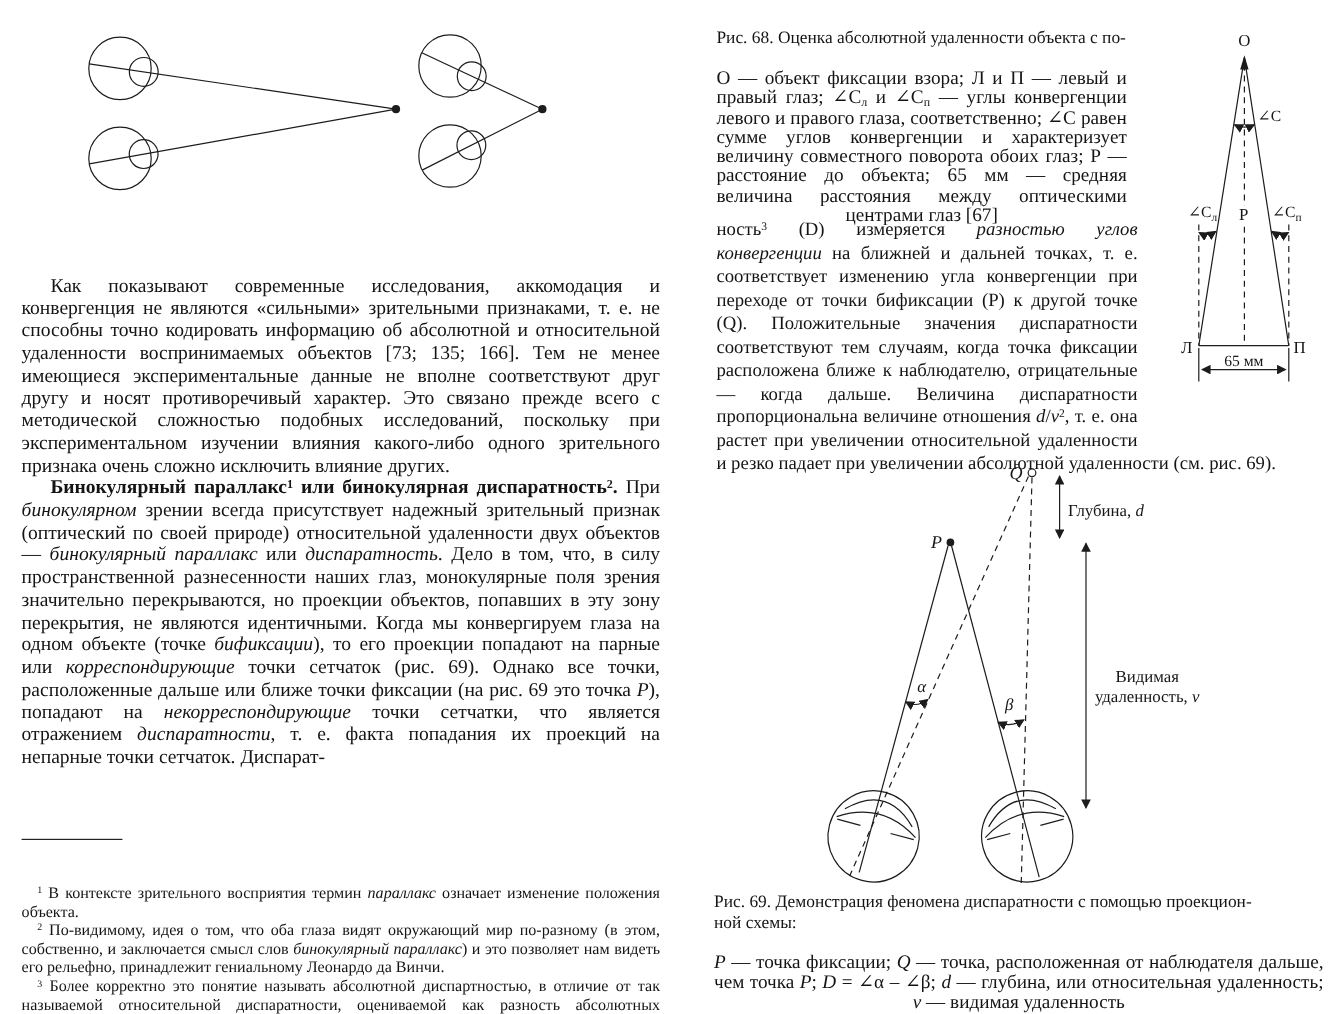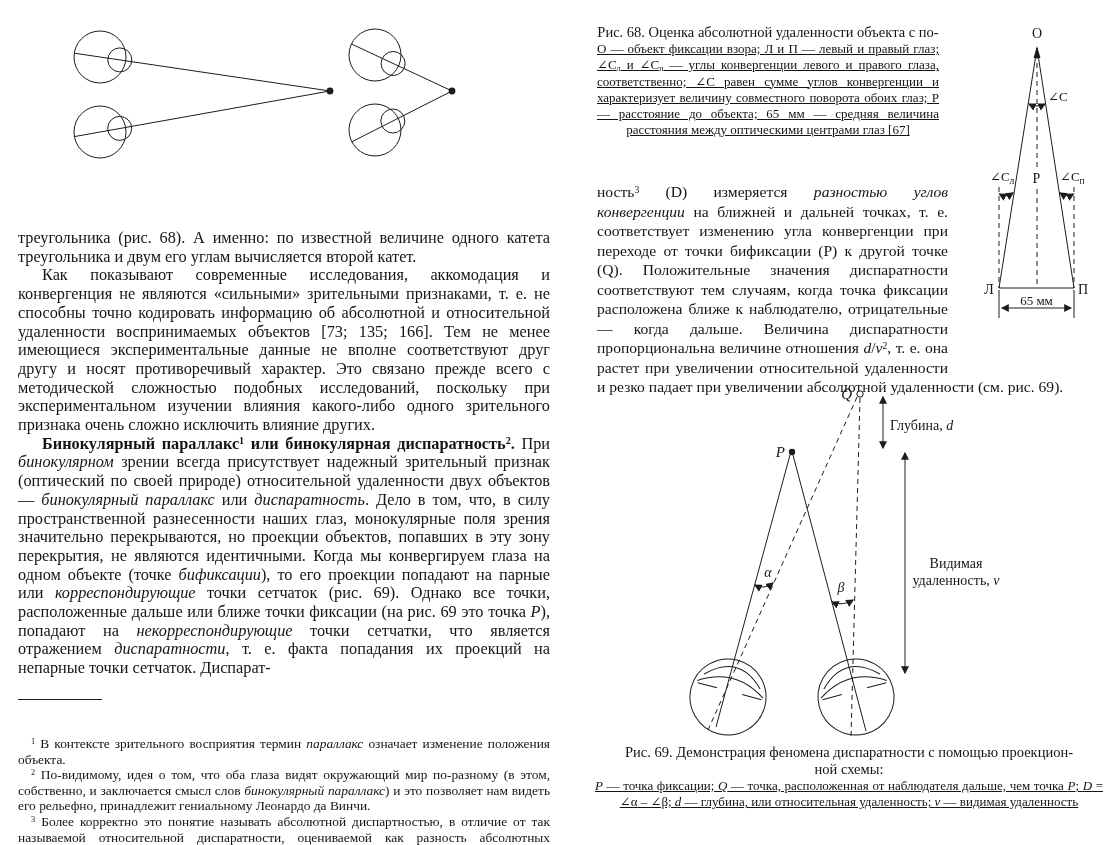--- a/index.html
+++ b/index.html
@@ -8,22 +8,22 @@
     font-family:"Liberation Serif","DejaVu Serif",serif;color:#141414;
     overflow:hidden;
   }
   .abs{position:absolute;}
   
   .b{font-weight:bold;}
   .i{font-style:italic;}
   .sup{font-size:62%;vertical-align:0.45em;line-height:0;}
   .sub{font-size:62%;vertical-align:-0.25em;line-height:0;}
   
-  .caption{font-size:14.5px;line-height:17px;text-align:center;}
-  .legend{font-size:13px;line-height:16.3px;text-align:justify;text-align-last:center;margin-top:0;text-decoration:underline;}
+  .caption{font-size:14.5px;line-height:17px;text-align:left;}
+  .legend{font-size:16px;line-height:16.3px;text-align:justify;text-align-last:center;margin-top:17px;}
   
   #left-body{left:18px;top:229px;width:532px;font-size:16.3px;line-height:18.7px;text-align:justify;}
   #left-body p,#right-body p{margin:0;}
   #left-body p.ind{text-indent:24px;}
   #fn-rule{left:18px;top:699px;width:84px;border-top:1.2px solid #222;height:0;}
   #left-footnotes{left:18px;top:736px;width:532px;font-size:13.4px;line-height:15.6px;text-align:justify;}
   #left-footnotes p{margin:0;text-indent:13px;}
   #fig67-caption{left:18px;top:173px;width:532px;}
   #fig68-caption-block{left:597px;top:24px;width:342px;}
   #right-body{left:597px;top:182px;width:506px;font-size:15.6px;line-height:19.5px;text-align:justify;}
@@ -67,21 +67,20 @@
     <circle class="stroke" cx="392.8" cy="121" r="12"></circle>
     <line class="stroke" x1="351.8" y1="141.8" x2="452" y2="91"></line>
   </g>
   <circle cx="452" cy="91" r="3.4" fill="#1c1c1c"></circle>
 </svg>
 
 <div class="abs caption" id="fig67-caption">
   </div>
 
 <div class="abs" id="left-body">
-    <p><span>треугольника (рис. 68). А именно: по известной величине одного катета треугольника и двум его углам вычисляется второй катет.</span></p>
     <p class="ind"><span>Как показывают современные исследования, аккомодация и конвергенция не являются «сильными» зрительными признаками, т. е. не способны точно кодировать информацию об абсолютной и относительной удаленности воспринимаемых объектов [73; 135; 166]. Тем не менее имеющиеся экспериментальные данные не вполне соответствуют друг другу и носят противоречивый характер. Это связано прежде всего с методической сложностью подобных исследований, поскольку при экспериментальном изучении влияния какого-либо одного зрительного признака очень сложно исключить влияние других.</span></p>
     <p class="ind"><span class="b">Бинокулярный параллакс</span><span class="b sup">1</span><span class="b"> или бинокулярная диспаратность</span><span class="b sup">2</span><span class="b">. </span><span>При </span><span class="i">бинокулярном</span><span> зрении всегда присутствует надежный зрительный признак (оптический по своей природе) относительной удаленности двух объектов — </span><span class="i">бинокулярный параллакс</span><span> или </span><span class="i">диспаратность</span><span>. Дело в том, что, в силу пространственной разнесенности наших глаз, монокулярные поля зрения значительно перекрываются, но проекции объектов, попавших в эту зону перекрытия, не являются идентичными. Когда мы конвергируем глаза на одном объекте (точке </span><span class="i">бификсации</span><span>), то его проекции попадают на парные или </span><span class="i">корреспондирующие</span><span> точки сетчаток (рис. 69). Однако все точки, расположенные дальше или ближе точки фиксации (на рис. 69 это точка </span><span class="i">P</span><span>), попадают на </span><span class="i">некорреспондирующие</span><span> точки сетчатки, что является отражением </span><span class="i">диспаратности</span><span>, т. е. факта попадания их проекций на непарные точки сетчаток. Диспарат-</span></p>
   </div>
 
 <div class="abs" id="fn-rule"></div>
 
 <div class="abs" id="left-footnotes">
     <p><span class="sup">1</span><span> В контексте зрительного восприятия термин </span><span class="i">параллакс</span><span> означает изменение положения объекта.</span></p>
     <p><span class="sup">2</span><span> По-видимому, идея о том, что оба глаза видят окружающий мир по-разному (в этом, собственно, и заключается смысл слов </span><span class="i">бинокулярный параллакс</span><span>) и это позволяет нам видеть его рельефно, принадлежит гениальному Леонардо да Винчи.</span></p>
     <p><span class="sup">3</span><span> Более корректно это понятие называть абсолютной диспартностью, в отличие от так называемой относительной диспаратности, оцениваемой как разность абсолютных диспаратностей между точкой бификсации и двумя другими точками.</span></p>

